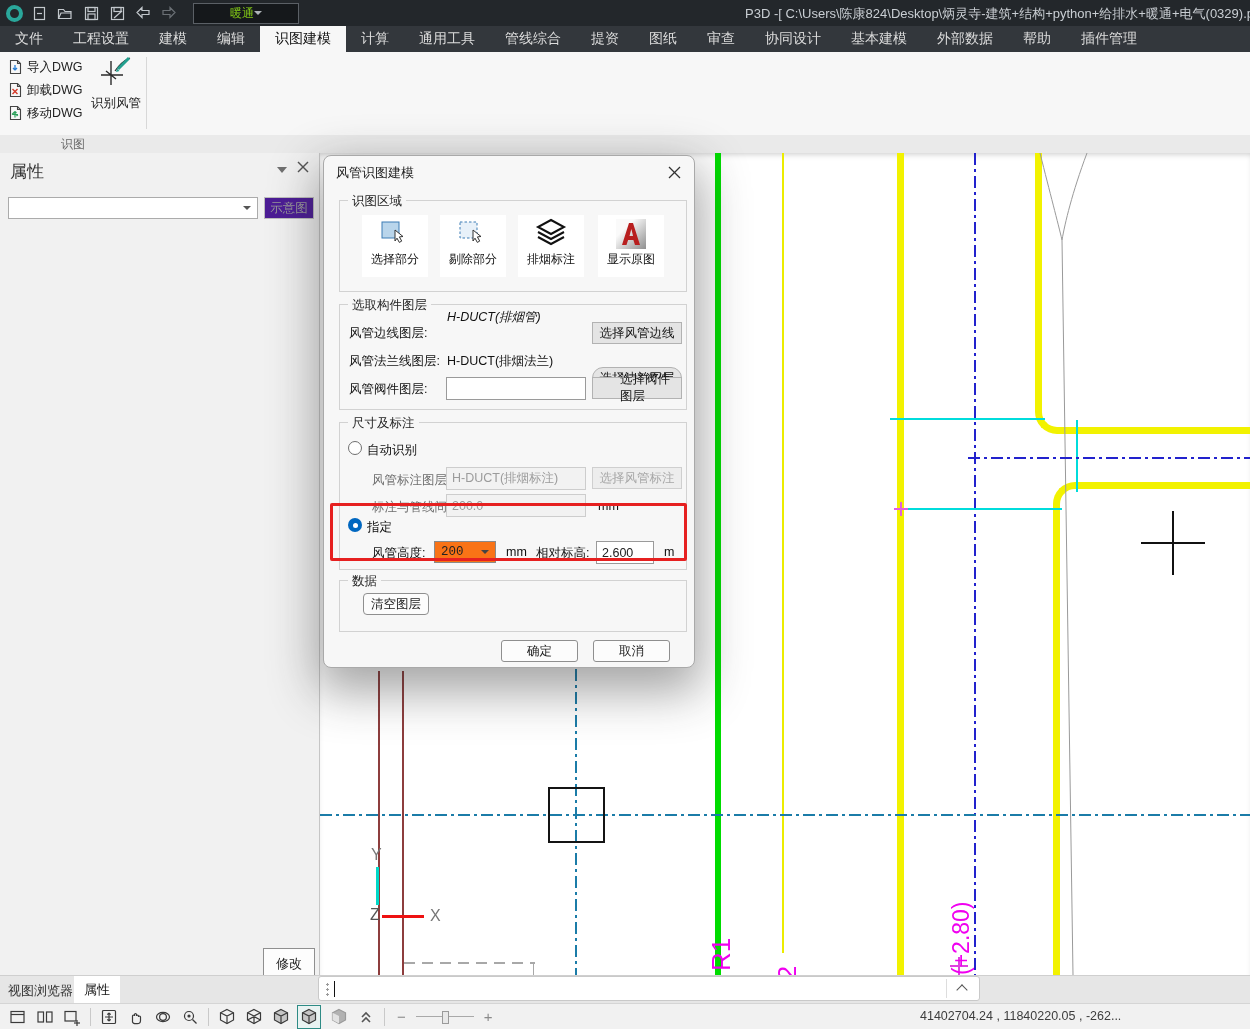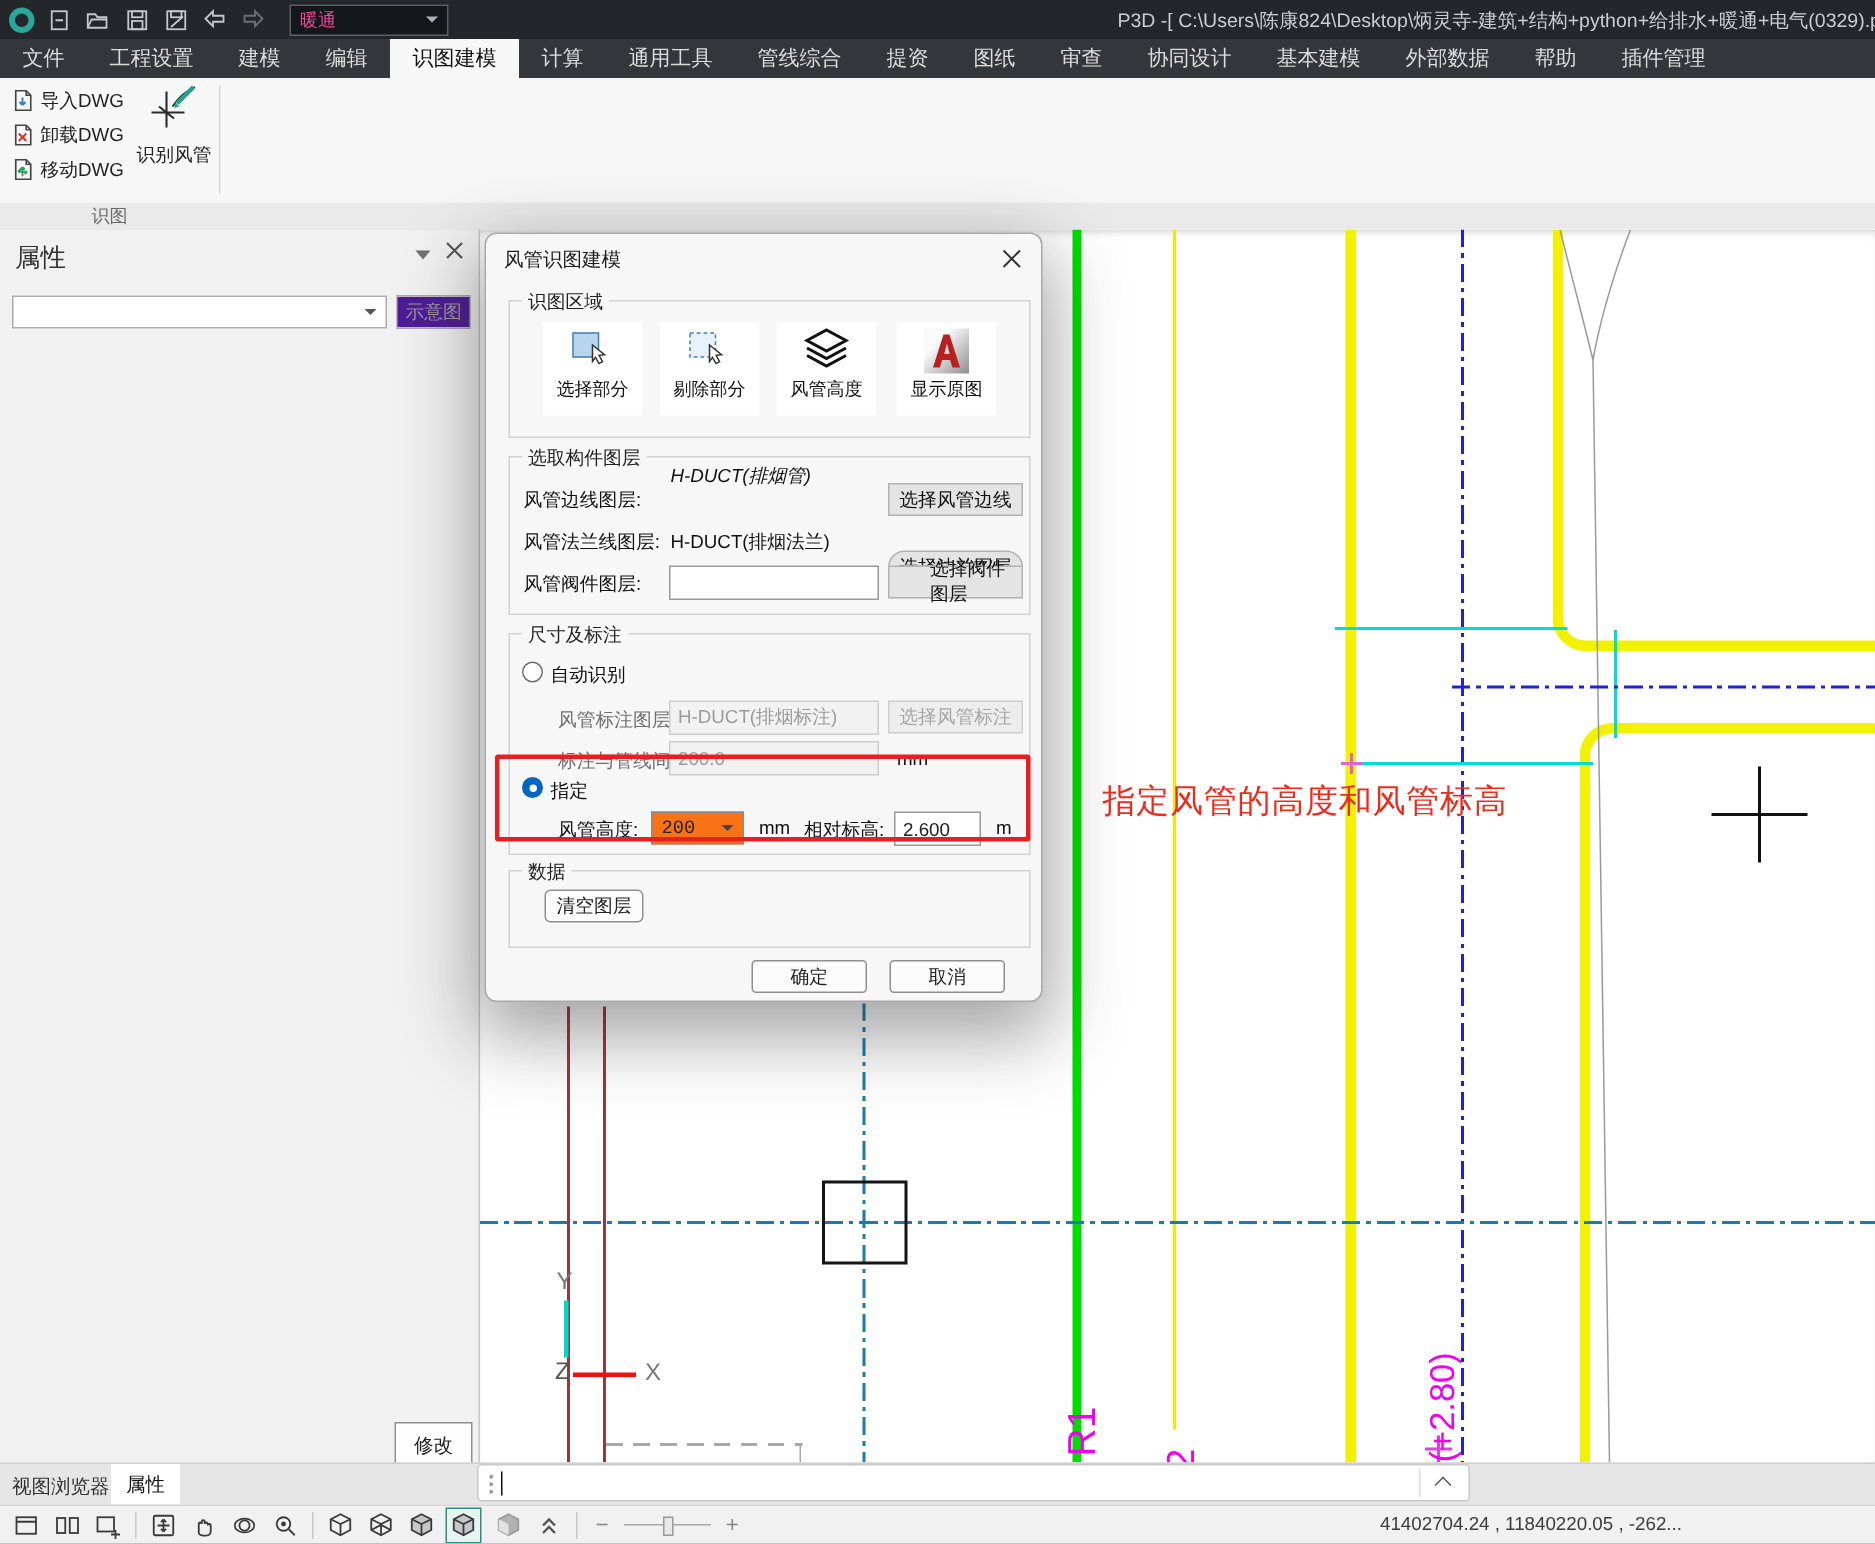--- a/index.html
+++ b/index.html
@@ -6,21 +6,21 @@
   #app{position:relative;width:1250px;height:1029px;background:#fff;overflow:hidden;
        font-family:"Liberation Sans",sans-serif;font-size:13px;color:#222;}
   
   #titlebar{position:absolute;left:0;top:0;width:1250px;height:26px;background:#23272b;
             display:flex;align-items:center;}
   .tb-ico{width:20px;height:20px;margin-left:6px;display:flex;align-items:center;justify-content:center;}
   .tb-ico svg{stroke:#c3c8cd;fill:none;stroke-width:1.2;}
   .tb-ico.dim svg{stroke:#6b7075;}
   #logo{width:17px;height:17px;margin-left:6px;border:4px solid #2aa79b;border-radius:50%;box-sizing:border-box;}
   #workspace{margin-left:14px;width:92px;height:19px;background:#15181b;border:1px solid #5b6066;
-             color:#ec4899;font-size:12px;display:flex;align-items:center;padding:0 6px;justify-content:space-between;}
+             color:#84cc16;font-size:12px;display:flex;align-items:center;padding:0 6px;justify-content:center;}
   .caret-dn{width:0;height:0;border-left:4px solid transparent;border-right:4px solid transparent;border-top:4px solid #aeb3b8;}
   #win-title{position:absolute;left:745px;top:5px;color:#c9ced3;font-size:13px;white-space:nowrap;}
   
   #menubar{position:absolute;left:0;top:26px;width:1250px;height:26px;background:#33373c;display:flex;}
   .mtab{height:26px;display:flex;align-items:center;padding:0 15px;color:#dcdcdc;font-size:14px;cursor:default;}
   .mtab.active{background:#f7f7f7;color:#111;}
   
   #ribbon{position:absolute;left:0;top:52px;width:1250px;height:83px;background:#f7f7f7;}
   .rb-small{position:absolute;left:8px;height:20px;display:flex;align-items:center;gap:4px;font-size:12.5px;color:#222;}
   .rb-small svg{flex:0 0 auto;}
@@ -277,21 +277,20 @@
     <div class="rot-label" style="left:386px;top:818px;width:42px;font-size:26px;">R1</div>
     <div class="rot-label" style="left:452px;top:846px;width:48px;font-size:26px;">R2</div>
     <div class="rot-label" style="left:628px;top:822px;width:112px;font-size:23px;">(+2.80)</div>
 
     <div style="position:absolute;left:51px;top:693px;font-size:16px;color:#777;">Y</div>
     <div class="vline" style="left:56px;top:714px;width:3px;height:38px;background:#00d8c8;"></div>
     <div style="position:absolute;left:50px;top:753px;font-size:16px;color:#555;">Z</div>
     <div class="hline" style="left:62px;top:762px;width:42px;height:3px;background:#ee1111;"></div>
     <div style="position:absolute;left:110px;top:754px;font-size:16px;color:#777;">X</div>
 
-    <div id="annotation">指定风管的高度和风管标高</div>
   </div>
 
   <div id="dialog">
     <div id="dlg-title">风管识图建模</div>
     <div id="dlg-close">
         <svg width="13" height="13">
           <line x1="1" y1="1" x2="12" y2="12"></line>
           <line x1="12" y1="1" x2="1" y2="12"></line>
         </svg>
       </div>
@@ -311,21 +310,21 @@
             <path d="M17 13 l8 6.5 -3.6 .4 2.3 4.2 -2.4 1.3 -2.3-4.2 -2 2.8 z" fill="#fff" stroke="#333" stroke-width="1"></path>
           </svg>
         <span>剔除部分</span>
       </div>
       <div class="tile" style="left:178px;">
         <svg class="t-ico" viewBox="0 0 34 34">
             <path d="M17 3 L30 10 17 17 4 10 Z" fill="none" stroke="#111" stroke-width="2"></path>
             <path d="M4 15 L17 22 30 15" fill="none" stroke="#111" stroke-width="2"></path>
             <path d="M4 20 L17 27 30 20" fill="none" stroke="#111" stroke-width="2"></path>
           </svg>
-        <span>风管高度</span>
+        <span>排烟标注</span>
       </div>
       <div class="tile" style="left:258px;">
         <svg class="t-ico" viewBox="0 0 34 34">
             <defs>
               <linearGradient id="g1" x1="0" y1="0" x2="1" y2="1">
                 <stop offset="0.3" stop-color="#fafafa"></stop>
                 <stop offset="1" stop-color="#8f8f8f"></stop>
               </linearGradient>
             </defs>
             <rect x="2" y="2" width="30" height="30" fill="url(#g1)"></rect>

